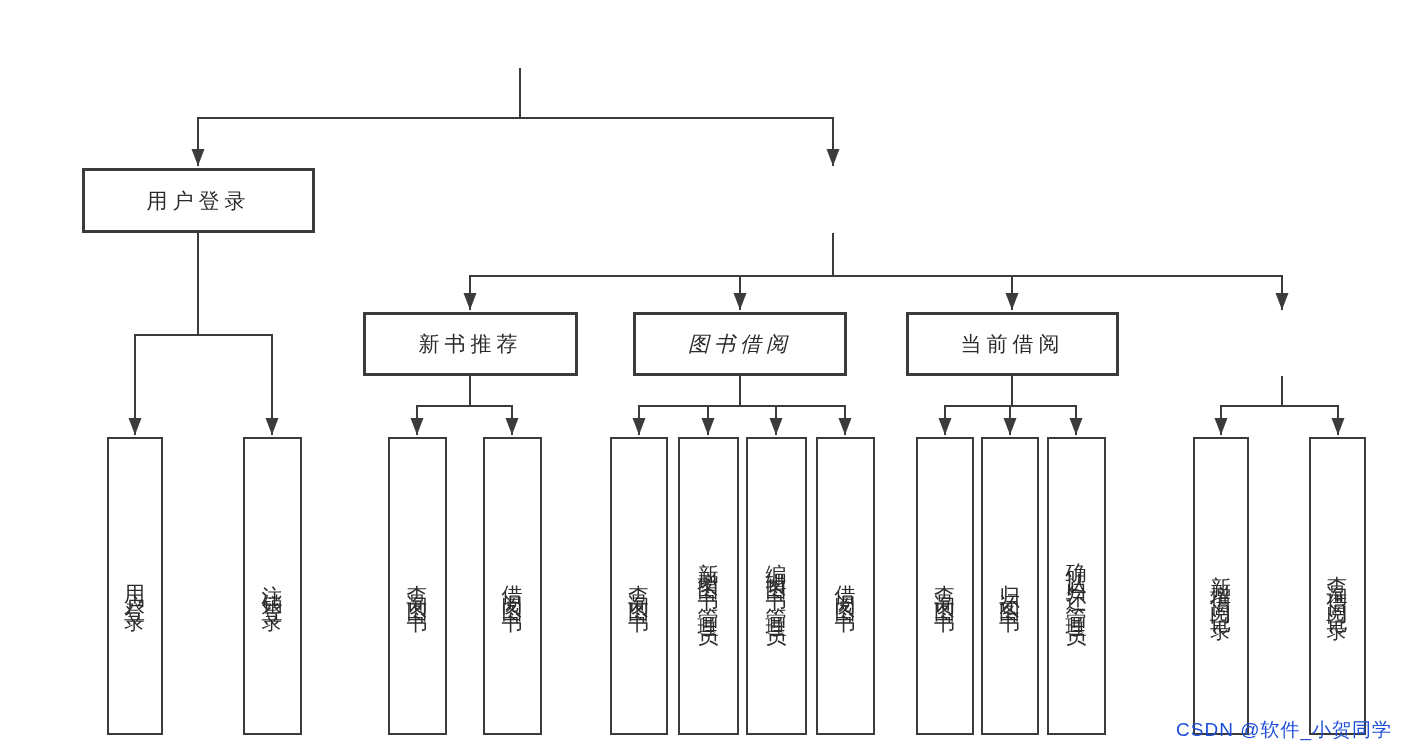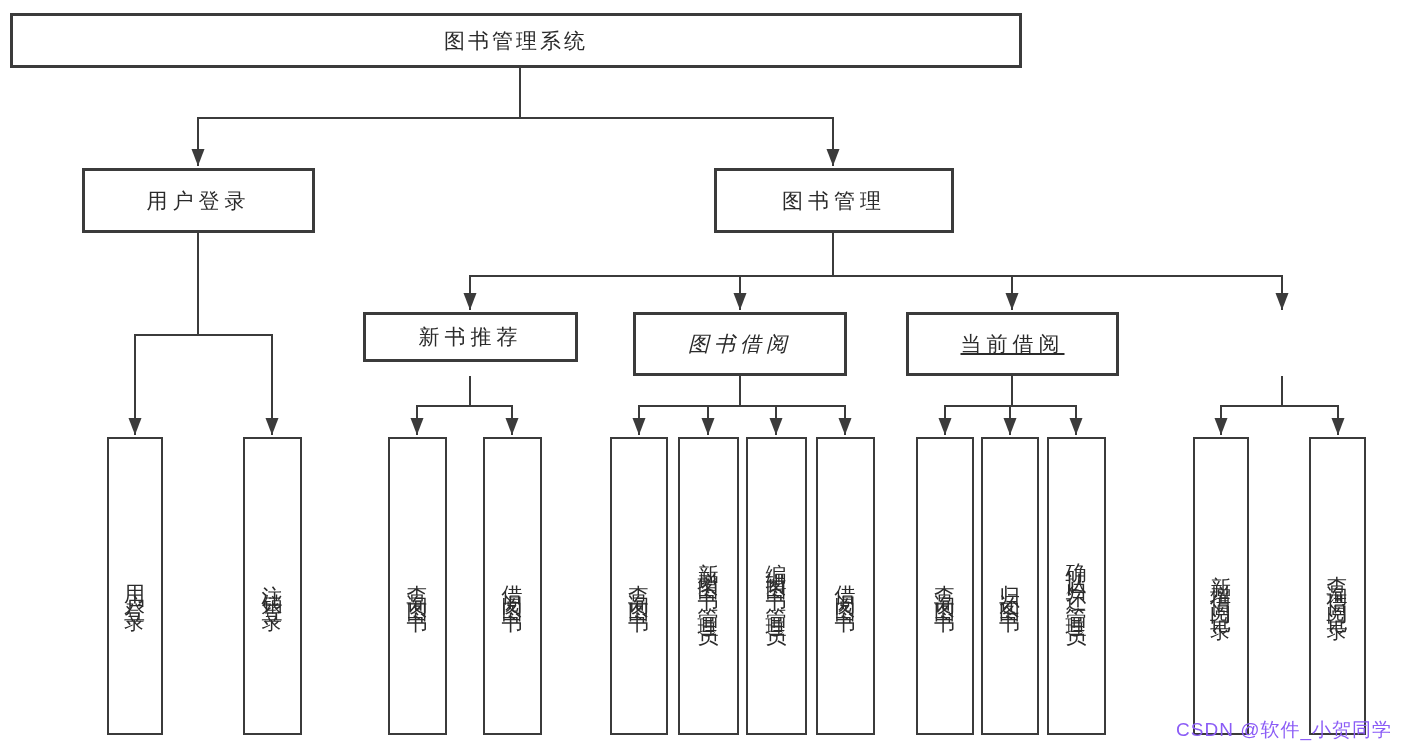--- a/index.html
+++ b/index.html
@@ -37,21 +37,21 @@
     text-orientation:mixed;
     font-size:21px;
     line-height:1;
     letter-spacing:9px;
   }
   .watermark{
     position:absolute;
     right:13px;bottom:4px;
     font-size:19px;
     letter-spacing:1px;
-    color:#8b5cf6;
+    color:#1d4ed8;
     z-index:6;
     white-space:nowrap;
   }
 </style>
 </head>
 <body>
 
 <div class="stage">
 
   <svg class="wires" width="1405" height="747" viewBox="0 0 1405 747">
@@ -105,28 +105,26 @@
       </g>
 
       <g>
         <path d="M1282 376 V406 M1220 406 H1339"></path>
         <path d="M1221 406 V435" marker-end="url(#arw)"></path>
         <path d="M1338 406 V435" marker-end="url(#arw)"></path>
       </g>
     </g>
   </svg>
 
-  <div class="node root" style="left:10px;top:13px;width:1012px;height:55px;">图书管理系统</div>
 
   <div class="node" style="left:82px;top:168px;width:233px;height:65px;">用户登录</div>
-  <div class="node" style="left:714px;top:168px;width:240px;height:65px;">图书管理</div>
 
-  <div class="node" style="left:363px;top:312px;width:215px;height:50px;">新书推荐</div>
+  <div class="node" style="left:363px;top:312px;width:215px;height:64px;">新书推荐</div>
   <div class="node" style="left:633px;top:312px;width:214px;height:64px;font-style:italic;">图书借阅</div>
-  <div class="node" style="left:906px;top:312px;width:213px;height:64px;text-decoration:underline;">当前借阅</div>
+  <div class="node" style="left:906px;top:312px;width:213px;height:64px;">当前借阅</div>
 
   <div class="leaf" style="left:107px;width:56px;">
     <span class="vtext">用户登录</span>
   </div>
   <div class="leaf" style="left:243px;width:59px;">
     <span class="vtext">注销登录</span>
   </div>
 
   <div class="leaf" style="left:388px;width:59px;">
     <span class="vtext">查询图书</span>

